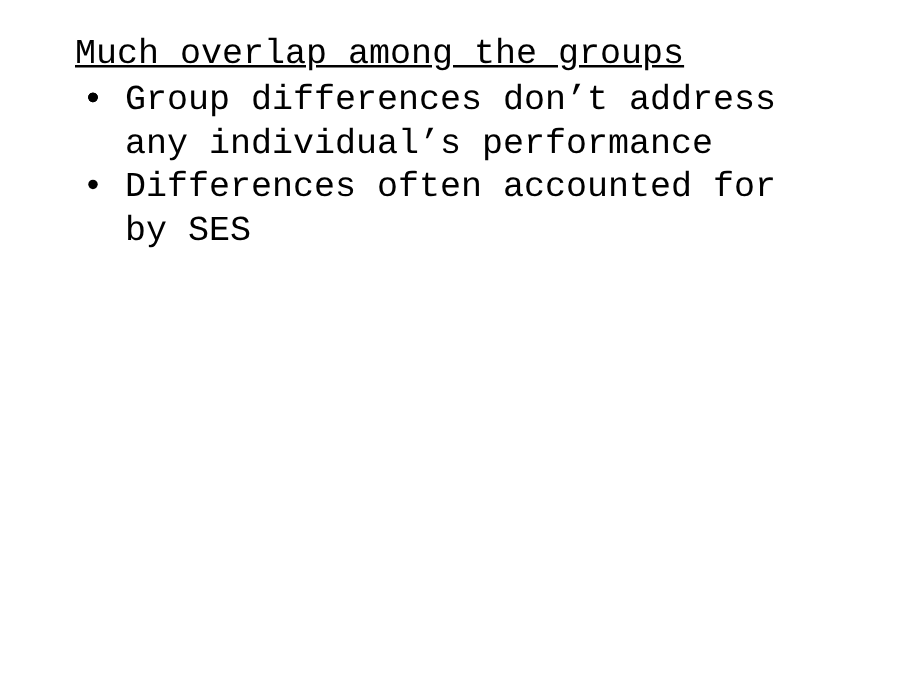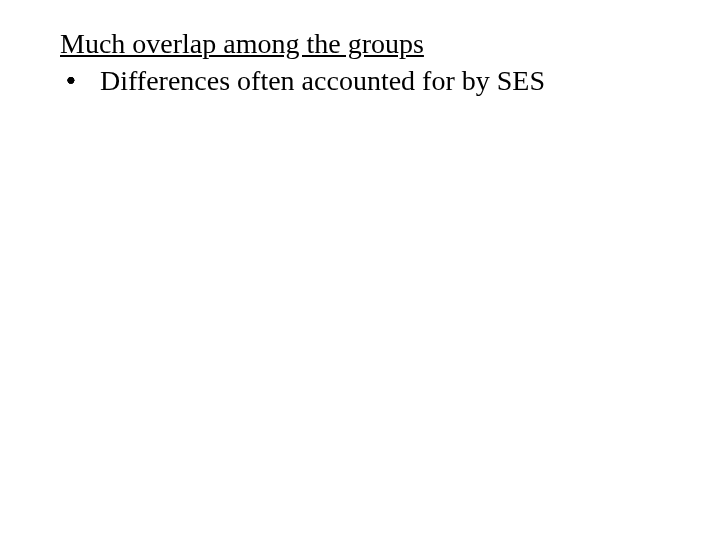--- a/index.html
+++ b/index.html
@@ -1,18 +1,19 @@
 <!DOCTYPE html>
 <html><head>
   <meta charset="utf-8">
   <style>
     * {
       margin: 0;
       padding: 0;
       box-sizing: border-box;
+      font-family: Liberation Mono, monospace;
     }
     body {
       width: 720px;
       height: 540px;
       background: #ffffff;
       font-family: "Times New Roman", Times, serif;
       font-size: 28px;
       color: #000000;
       padding: 26px 60px 0 60px;
       line-height: 1.25;
@@ -42,18 +43,19 @@
 
 <ul>
   <li>
     <span class="bullet">•</span>
   </li>
   <li>
     <span class="bullet">•</span>
   </li>
   <li>
     <span class="bullet">•</span>
+    <span>Group differences don’t address any individual’s performance</span>
   </li>
   <li>
     <span class="bullet">•</span>
     <span>Differences often accounted for by SES</span>
   </li>
 </ul>
 
 </body></html>

